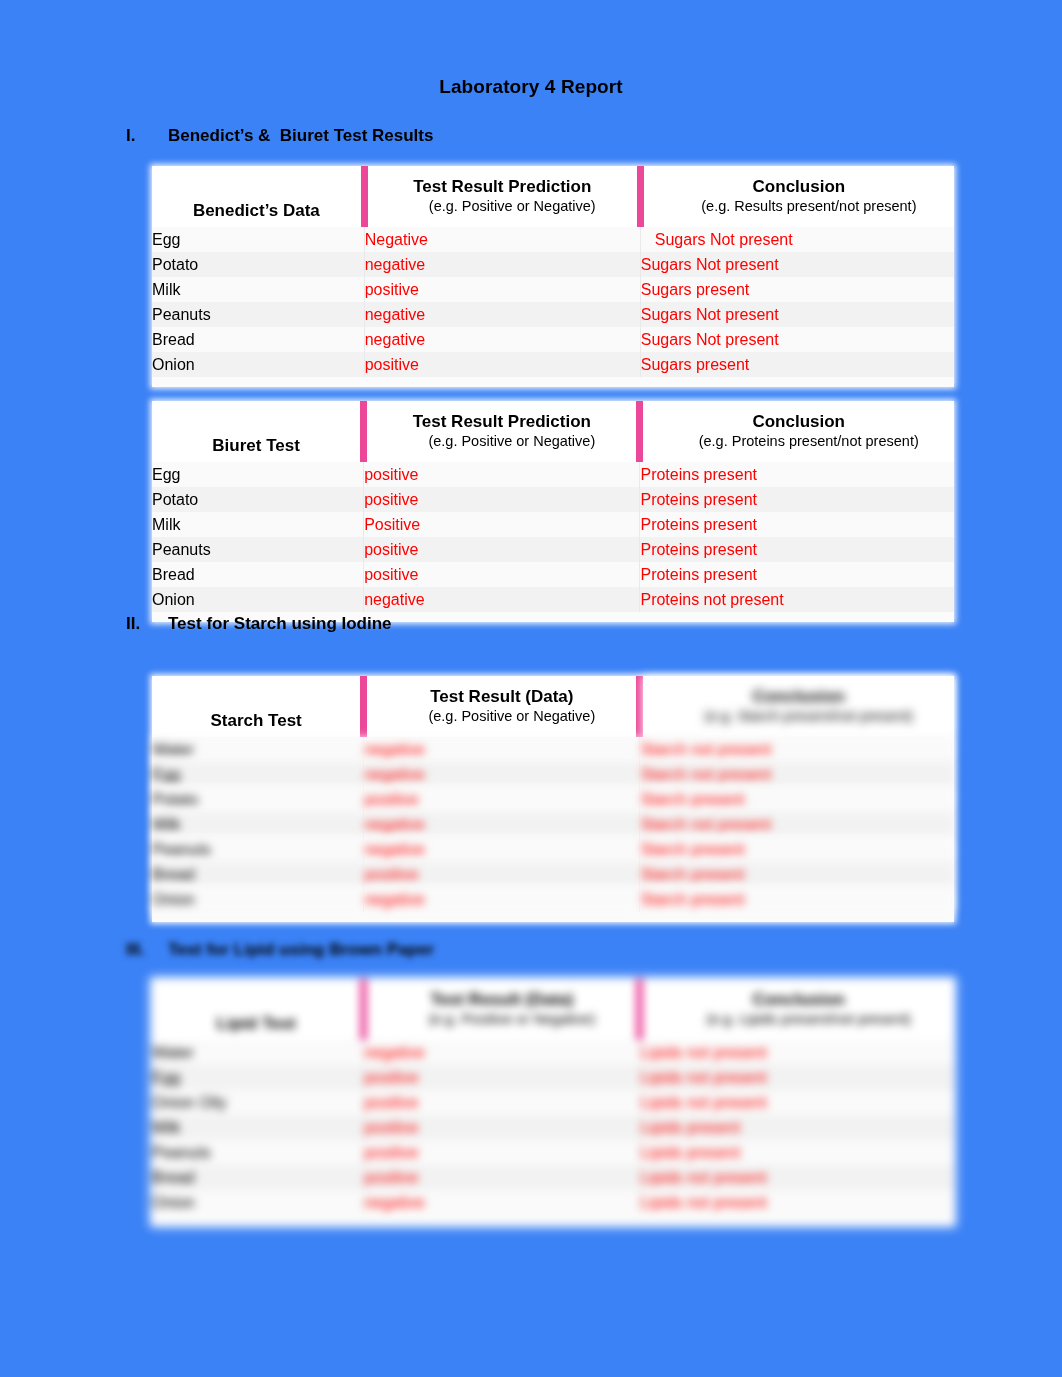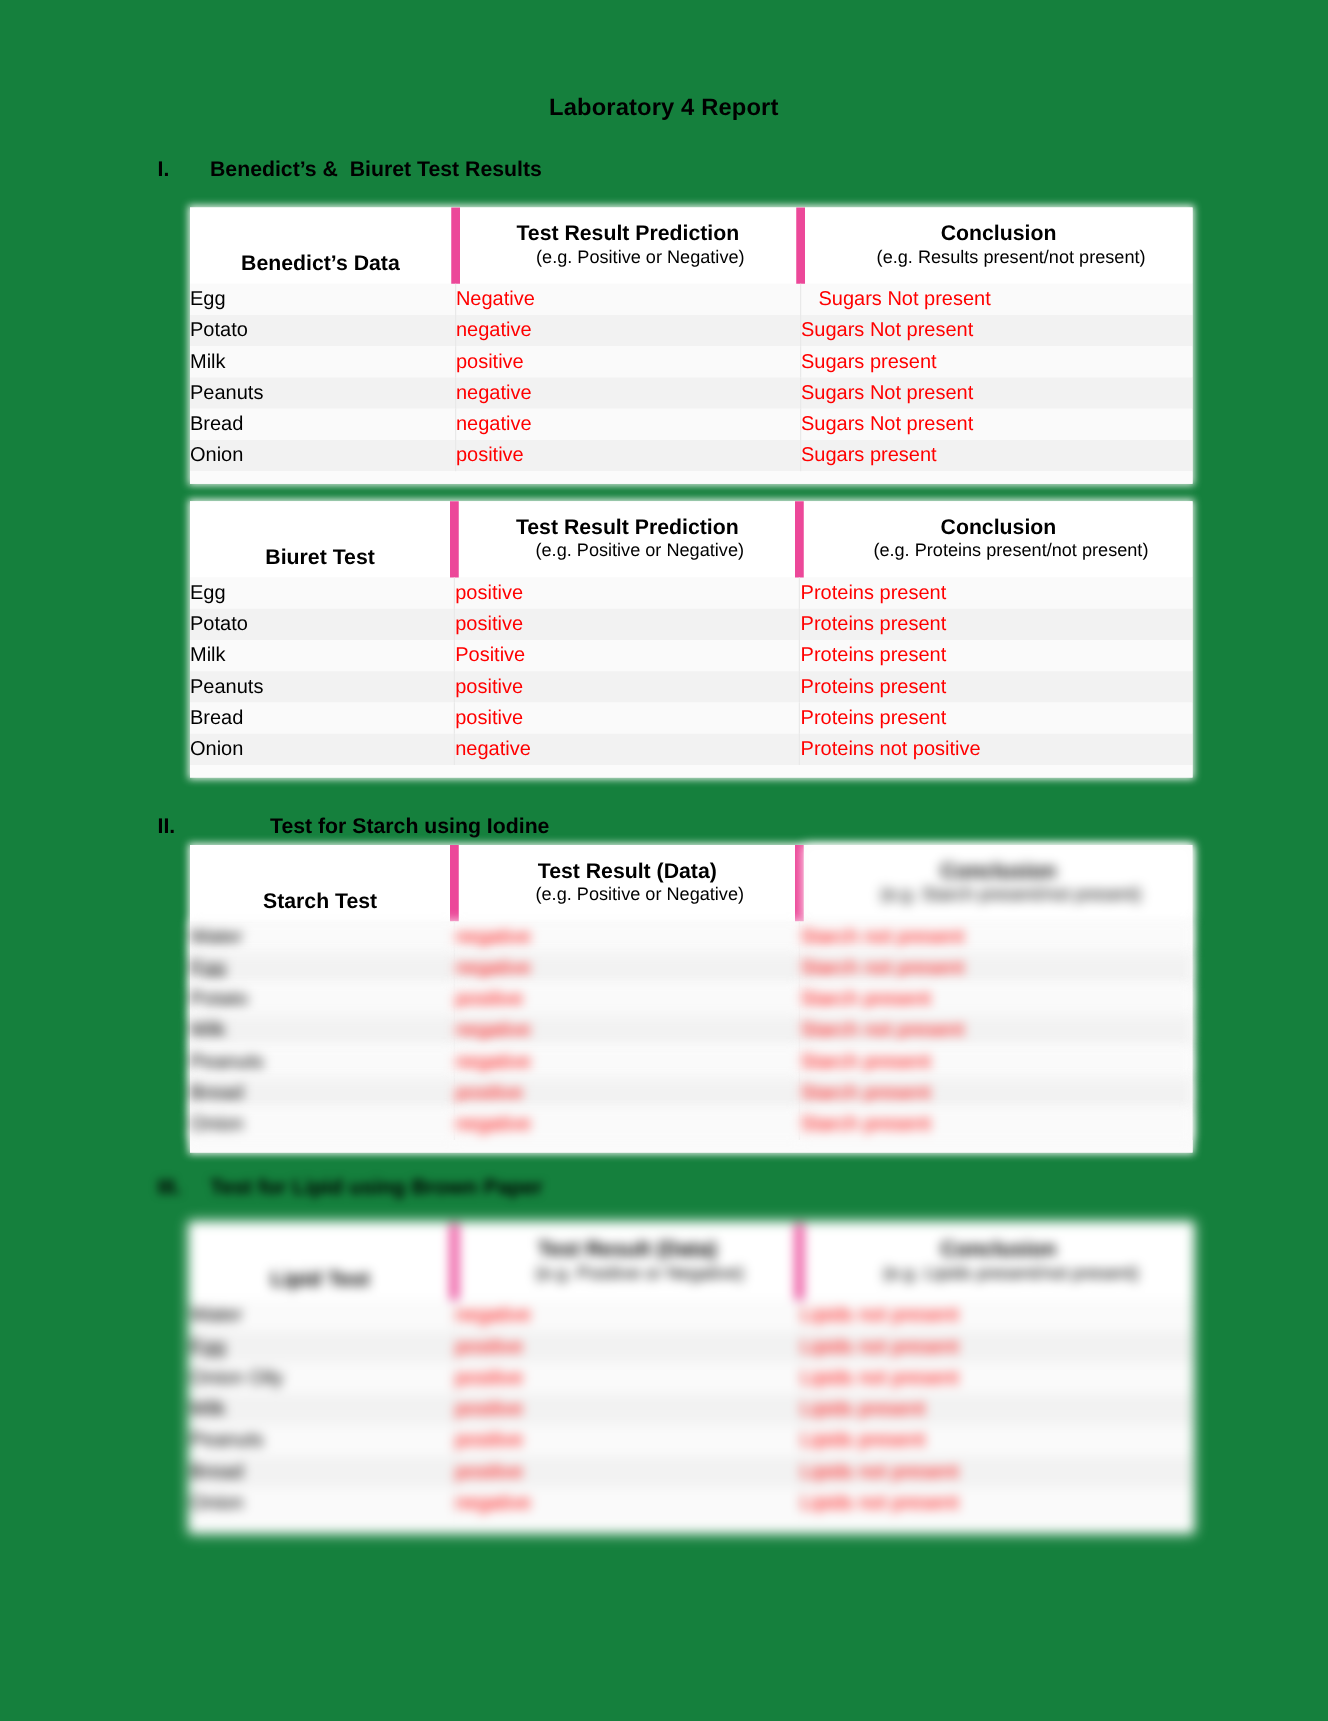--- a/index.html
+++ b/index.html
@@ -12,21 +12,21 @@
     height: 1377px;
     font-family: "Liberation Sans", sans-serif;
     color: #000000;
     position: relative;
     overflow: hidden;
   }
   .page {
     position: relative;
     width: 1062px;
     height: 1377px;
-    background: #15803d;
+    background: #3b82f6;
   }
 
   
   .doc-title {
     position: absolute;
     left: 0;
     top: 76px;
     width: 1062px;
     text-align: center;
     font-size: 19px;
@@ -43,21 +43,21 @@
     font-weight: bold;
   }
   .section-heading .numeral {
     width: 42px;
     flex: 0 0 42px;
   }
   .section-heading .sec-label {
     white-space: pre;
   }
   #sec-1 { left: 126px; top: 126px; }
-  #sec-2 { left: 126px; top: 651px; gap: 48px; }
+  #sec-2 { left: 126px; top: 614px; }
   #sec-3 { left: 126px; top: 940px; }
 
   
   .lab-table {
     position: absolute;
     left: 152px;
     width: 802px;
     border-collapse: collapse;
     background: #fbfbfb;
     box-shadow: 0 0 6px 2px rgba(255,255,255,0.9);
@@ -228,21 +228,21 @@
       <td class="cell-conc">Proteins present</td>
     </tr>
     <tr class="data-row plain">
       <td class="cell-item">Bread</td>
       <td class="cell-pred">positive</td>
       <td class="cell-conc">Proteins present</td>
     </tr>
     <tr class="data-row alt">
       <td class="cell-item">Onion</td>
       <td class="cell-pred">negative</td>
-      <td class="cell-conc">Proteins not positive</td>
+      <td class="cell-conc">Proteins not present</td>
     </tr>
     <tr class="tbl-pad-row">
       <td></td>
       <td></td>
       <td></td>
     </tr>
   </tbody>
     </table>
 
   <div class="section-heading" id="sec-2">

